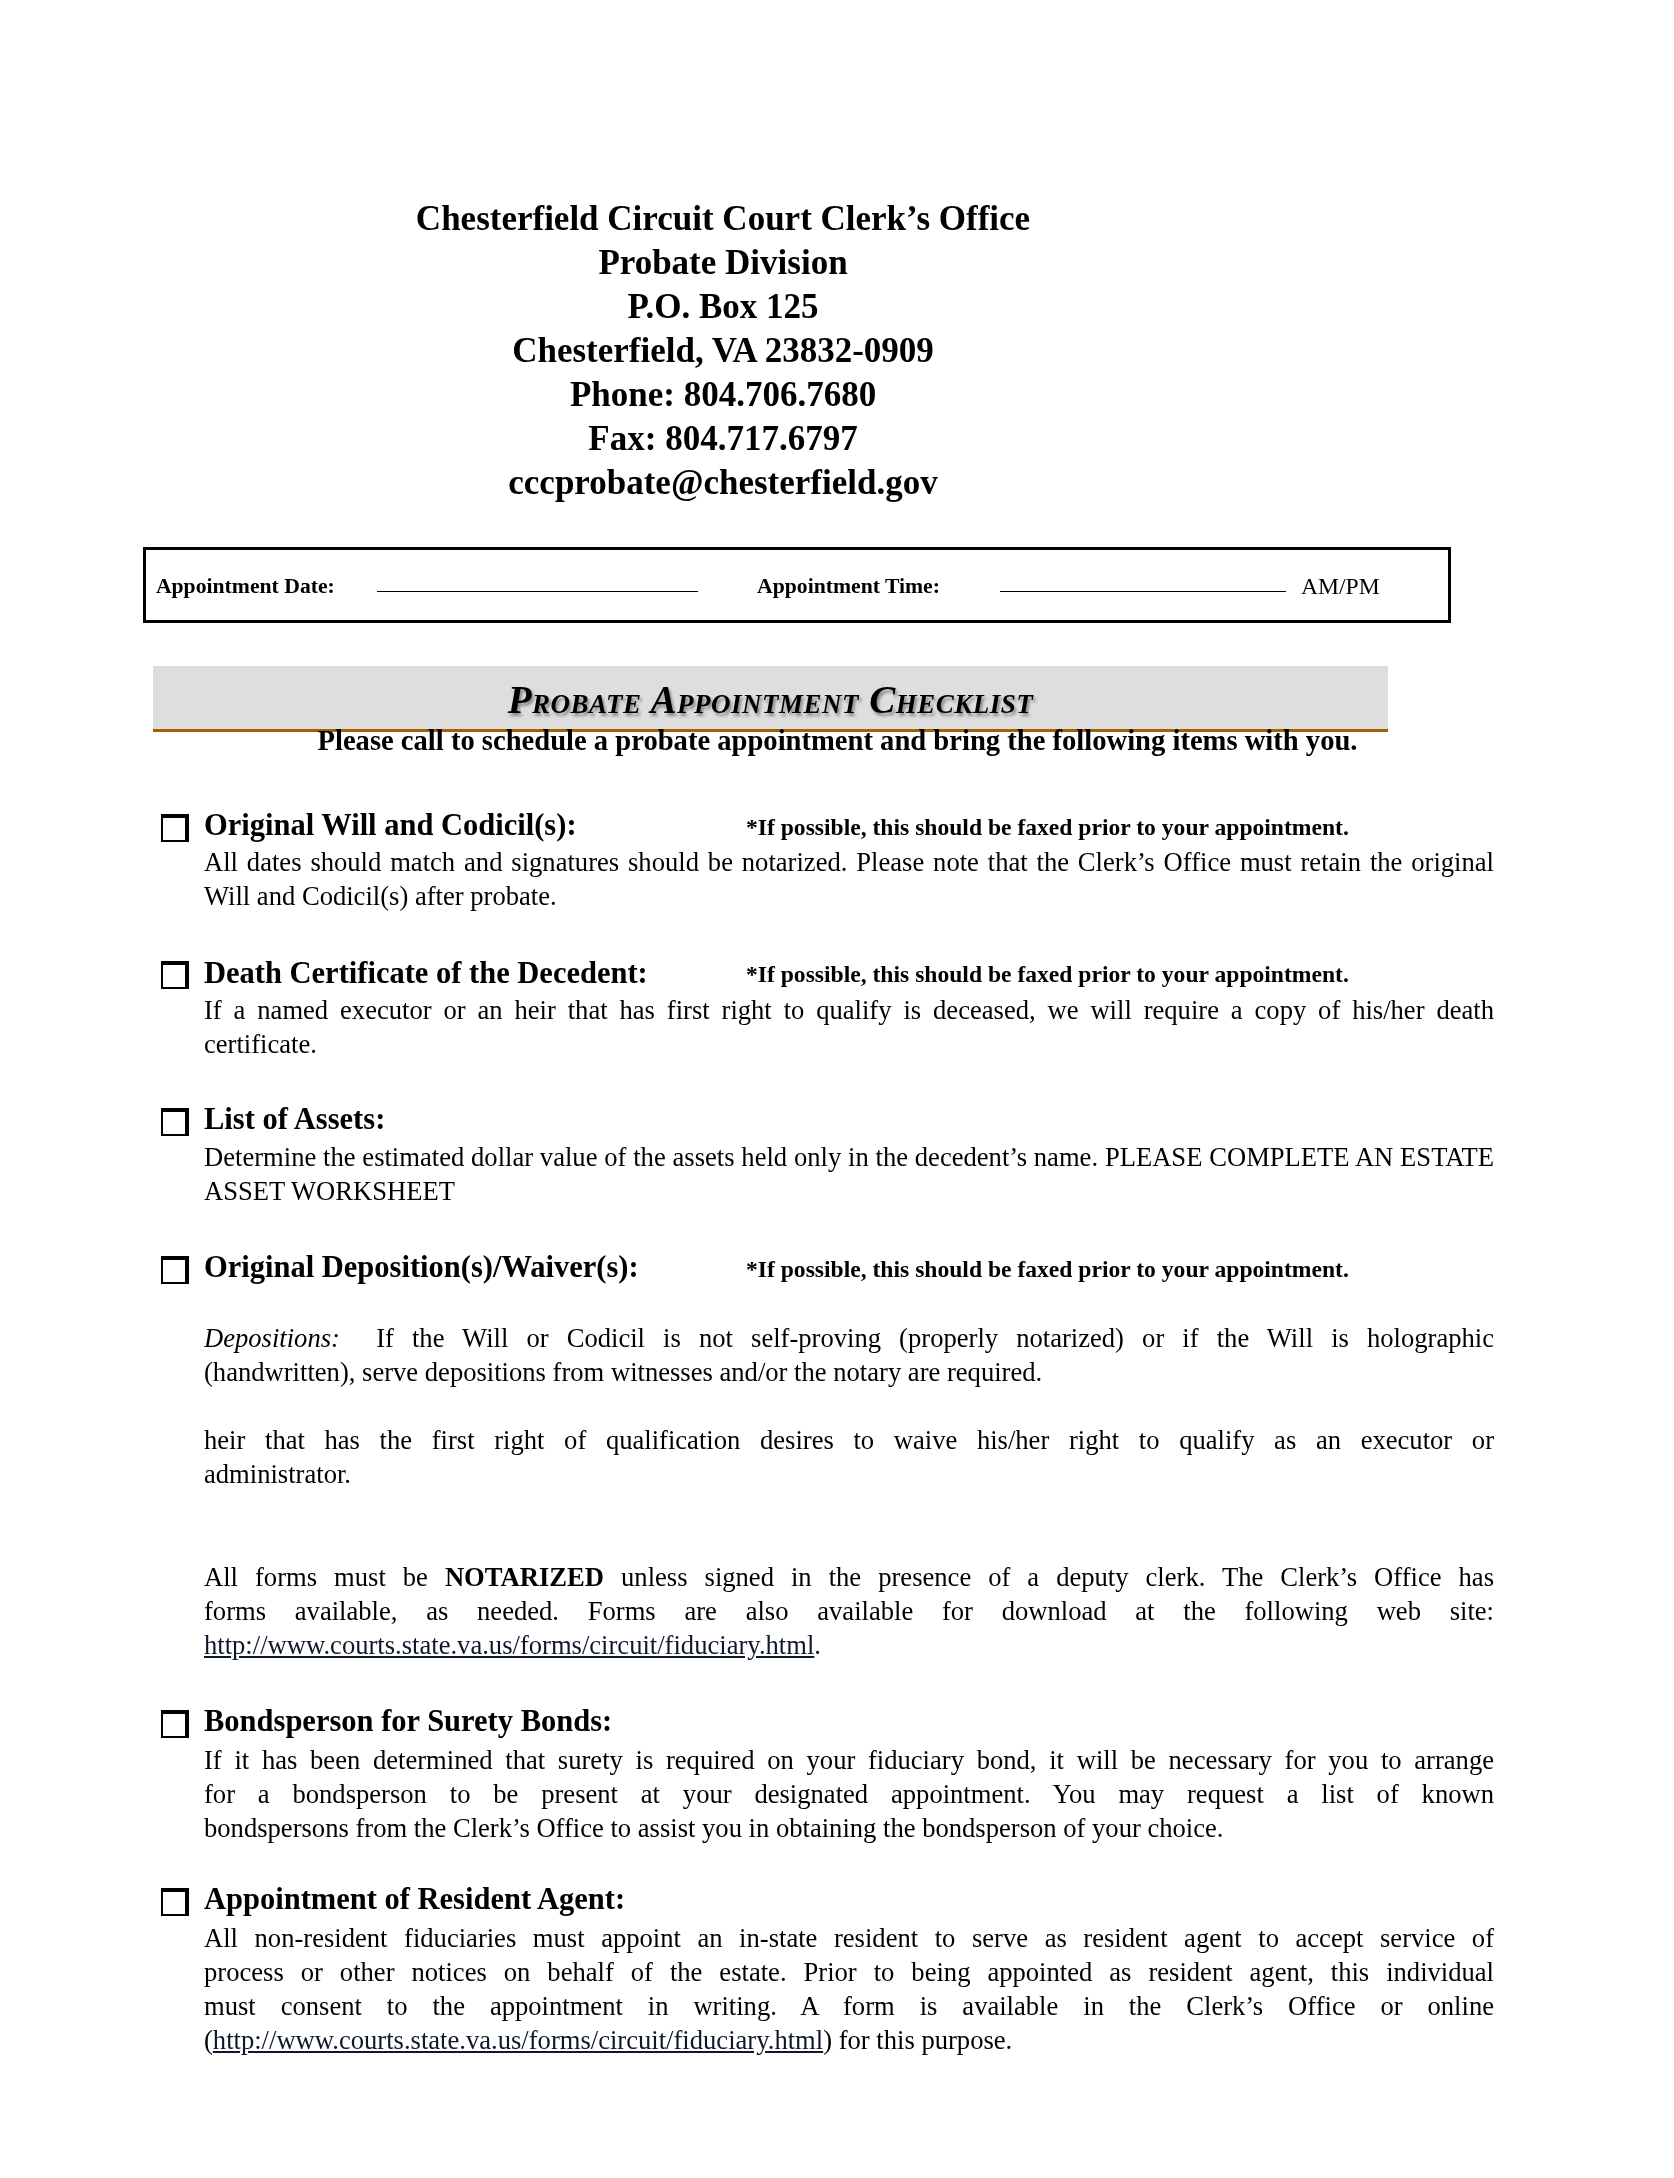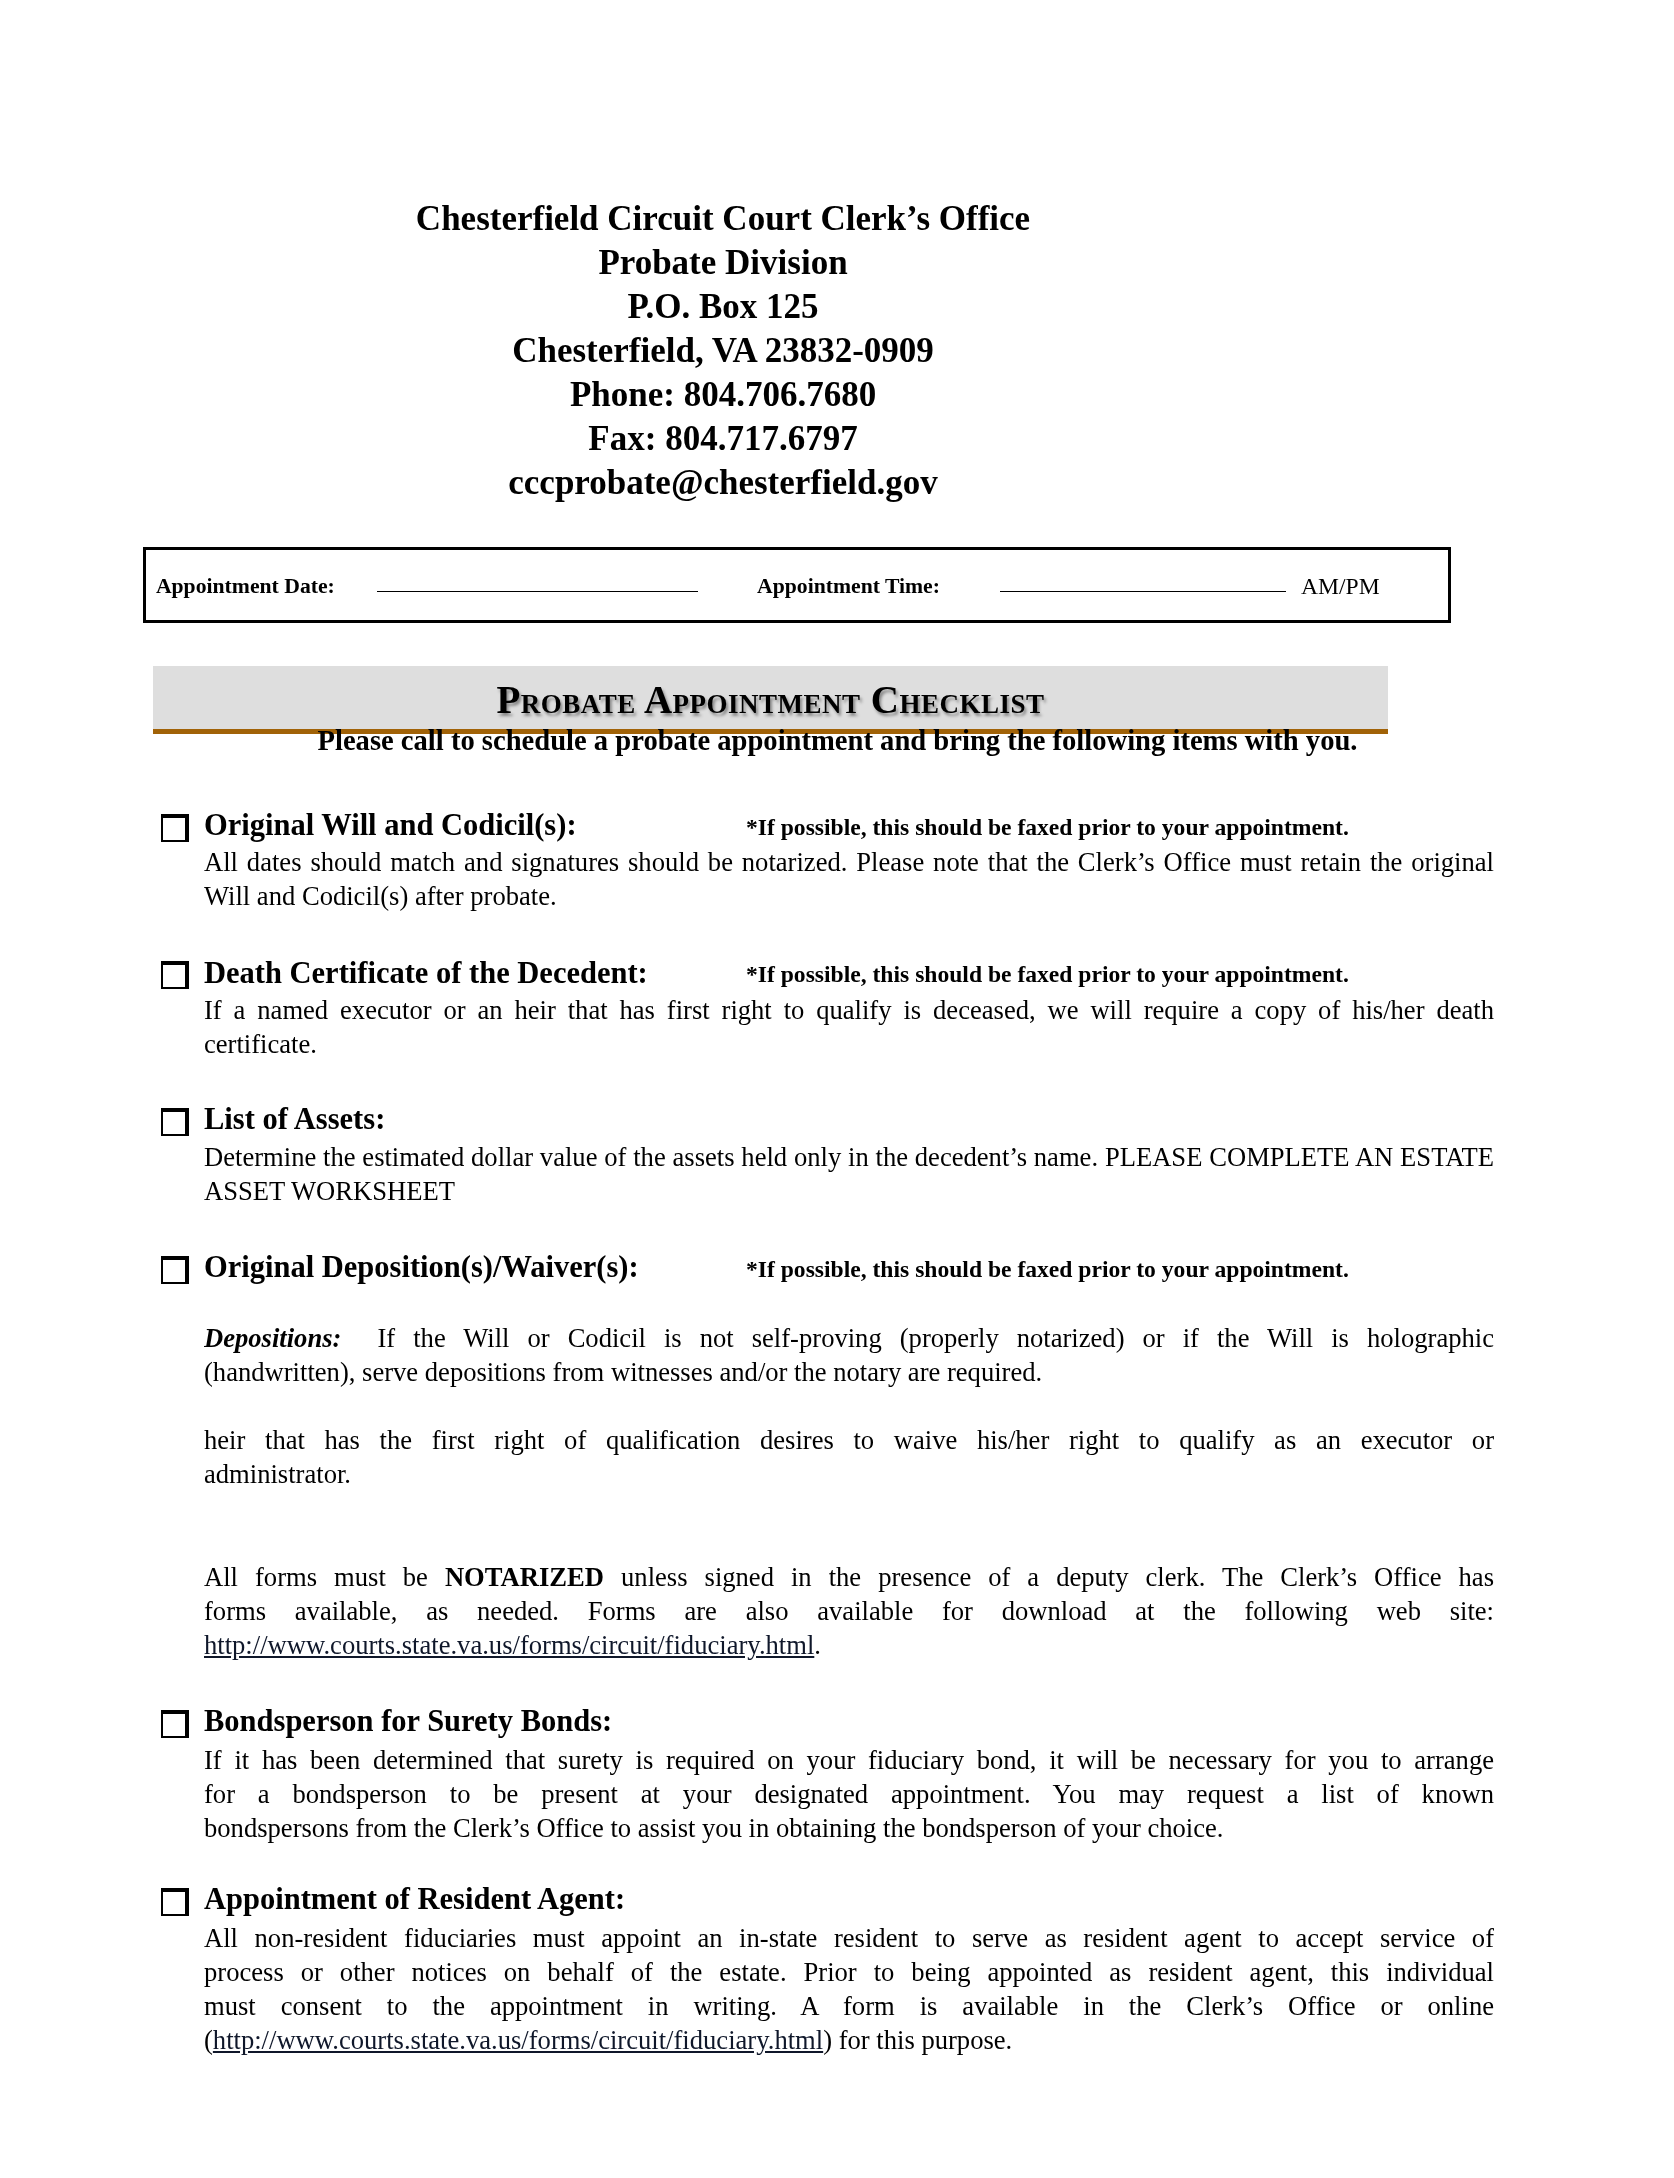--- a/index.html
+++ b/index.html
@@ -3,30 +3,30 @@
 <meta charset="utf-8">
 <style>
   html, body { margin:0; padding:0; background:#ffffff; }
   body { width:1675px; height:2178px; position:relative; font-family:"Liberation Serif", "DejaVu Serif", serif; color:#000; overflow:hidden; }
   .header { position:absolute; left:0; width:1446px; top:197px; text-align:center; }
   .header div { font-weight:bold; font-size:35px; line-height:44px; height:44px; }
   .appt-box { position:absolute; left:143px; top:547px; width:1302px; height:70px; border:3.4px solid #000; }
   .appt-label { position:absolute; top:23.6px; font-weight:bold; font-size:21.7px; }
   .appt-line { position:absolute; top:41px; height:0; border-bottom:1.5px solid #000; }
   .appt-ampm { position:absolute; top:22.7px; font-size:23.6px; }
-  .band { position:absolute; left:153px; top:666px; width:1235px; height:63px; background:#dedede; border-bottom:5px solid #a16207; }
+  .band { position:absolute; left:153px; top:666px; width:1235px; height:63px; background:#dedede; border-bottom:3px solid #a16207;font-style:italic; }
   .band-title { position:absolute; left:0; width:100%; top:10.8px; text-align:center; font-weight:bold; font-size:39px; font-variant:small-caps; letter-spacing:0.5px; text-shadow:2px 3px 3px #888; }
   .intro { position:absolute; left:153px; width:1369px; top:725px; text-align:center; font-weight:bold; font-size:28.6px; }
   .item-title { position:absolute; left:204px; font-weight:bold; font-size:30.5px; line-height:35px; }
   .cb { position:absolute; left:161px; width:21.7px; height:21.7px; border:2px solid #000; border-top-width:4.9px; border-right-width:4.9px; box-sizing:content-box; }
   .note { position:absolute; left:746px; font-weight:bold; font-size:23.6px; line-height:35px; }
   .body-text { position:absolute; left:204px; width:1290px; font-size:26.6px; line-height:34px; text-align:justify; }
   .just { display:block; height:34px; text-align:justify; text-align-last:justify; white-space:normal; overflow:hidden; }
   a.link { color:#0f172a; text-decoration:underline; }
-  i.lead { font-weight:bold; font-style:italic; }
+  i.lead { font-weight:normal; font-style:italic; }
 </style>
 </head>
 <body>
 
 <div class="header">
   <div>Chesterfield Circuit Court Clerk’s Office</div>
   <div>Probate Division</div>
   <div>P.O. Box 125</div>
   <div>Chesterfield, VA 23832-0909</div>
   <div>Phone:  804.706.7680</div>

